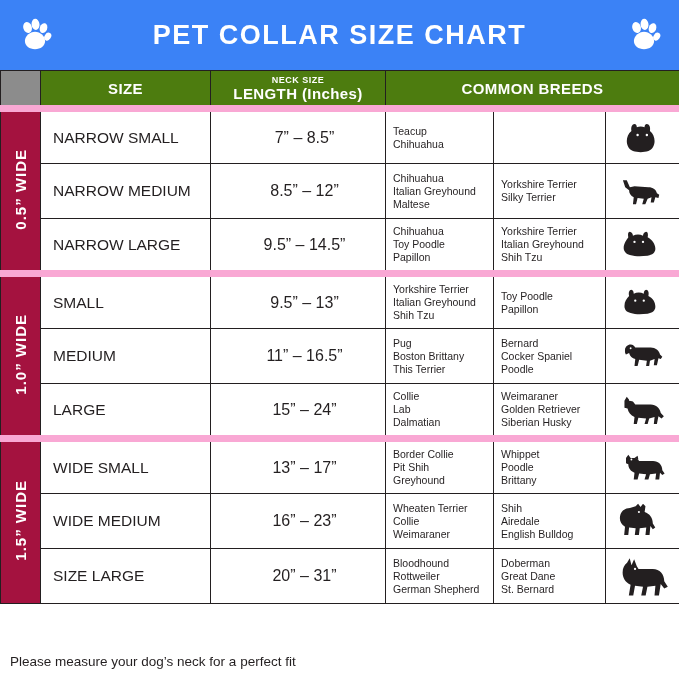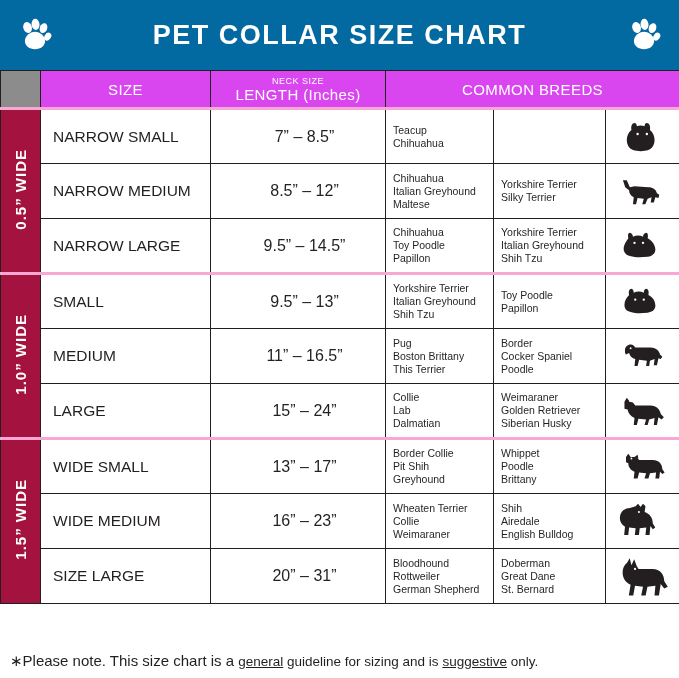--- a/index.html
+++ b/index.html
@@ -13,21 +13,21 @@
   .chart {
     width: 679px;
     height: 678px;
     background: #ffffff;
     display: flex;
     flex-direction: column;
   }
 
   
   .header {
-    background: #0369a1;
+    background: #3b82f6;
     height: 70px;
     display: flex;
     align-items: center;
     justify-content: center;
     position: relative;
     flex: 0 0 auto;
   }
   .header-title {
     color: #ffffff;
     font-size: 27px;
@@ -66,23 +66,23 @@
     border: 1px solid #231f20;
     vertical-align: middle;
   }
 
   
   .hdr-blank {
     background: #8c8c8c;
     border: 1px solid #231f20;
   }
   .hdr {
-    background: #d946ef;
+    background: #4d7c0f;
     color: #ffffff;
-    font-weight: normal;
+    font-weight: bold;
     text-align: center;
     height: 38px;
     font-size: 15px;
     letter-spacing: .4px;
   }
   .hdr .small-top {
     display: block;
     font-size: 9px;
     letter-spacing: .5px;
     line-height: 10px;
@@ -125,21 +125,21 @@
     line-height: 13px;
     margin-left: 34px;
   }
   td.icon-cell {
     text-align: center;
     padding: 0;
   }
   td.icon-cell svg { display: block; margin: 0 auto; }
 
   
-  tr.group-start td, tr.group-start th { border-top: 3px solid #f9a8d4; }
+  tr.group-start td, tr.group-start th { border-top: 7px solid #f9a8d4; }
 
   
   .footnote {
     padding: 10px 10px 6px 10px;
     font-size: 13.5px;
     color: #231f20;
     line-height: 21px;
     flex: 0 0 auto;
   }
   .footnote .u { text-decoration: underline; }
@@ -281,21 +281,21 @@
       </tr>
       <tr>
         <td class="size-cell">MEDIUM</td>
         <td class="len-cell">11” – 16.5”</td>
         <td class="breed">
           <div>Pug</div>
           <div>Boston Brittany</div>
           <div>This Terrier</div>
         </td>
         <td class="breed">
-          <div>Border</div>
+          <div>Bernard</div>
           <div>Cocker Spaniel</div>
           <div>Poodle</div>
         </td>
         <td class="icon-cell">
           <svg viewBox="0 0 70 44" width="58" height="34">
             <path d="M12 14c0-4 3-7 7-7 3 0 5 2 6 4h20c6 0 11 4 12 9l3 3-2 3-3-1-2 9h-4l1-8-6 2-1 7h-4l1-7-10-1-2 8h-4l1-9c-4-1-7-4-8-8l-4 2c-1 0-1-3-1-6z" fill="#231f20"></path>
             <path d="M14 10c-2 1-3 5-2 8l4-1z" fill="#231f20"></path>
             <circle cx="19" cy="12" r="1.2" fill="#ffffff"></circle>
           </svg>
         </td>
@@ -383,18 +383,16 @@
             <path d="M20 2l2 8 3-7 3 8 2 3h16c8 0 13 6 13 14l4 6-4 2-4-5-2 13h-5l1-11-9 1-2 10h-5l2-10-9-1-2 11h-5l2-12c-6-3-9-8-9-14 0-5 2-9 5-11z" fill="#231f20"></path>
             <circle cx="26" cy="14" r="1.3" fill="#ffffff"></circle>
           </svg>
         </td>
       </tr>
     </tbody>
       </table>
   </div>
 
   <div class="footnote">
-    <div>
-      <span class="star">∗Please note. This size chart is a </span><span class="u">general</span><span> guideline for sizing and is </span><span class="u">suggestive</span><span> only.</span>
-    </div>
+    <div>Please measure your dog’s neck for a perfect fit</div>
   </div>
 
 </div>
 
 </body></html>

